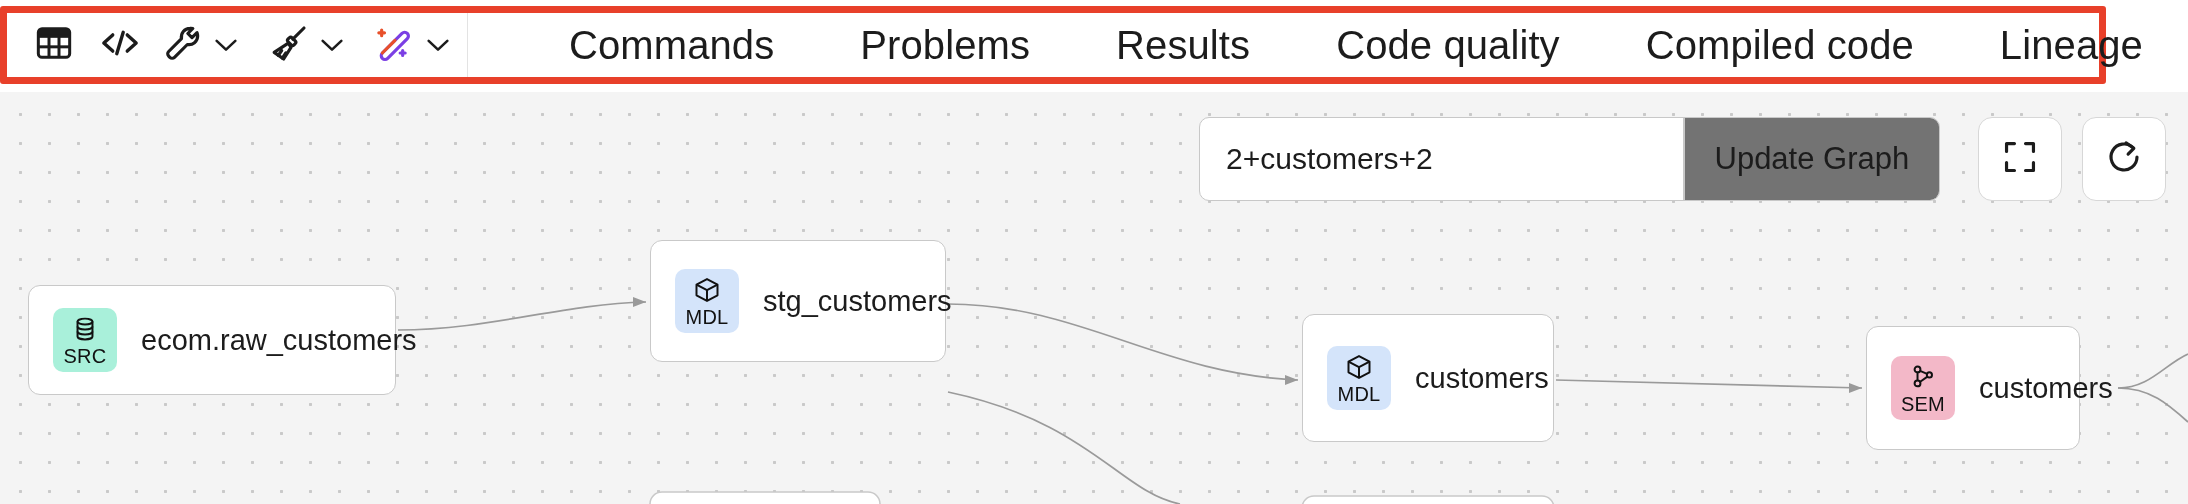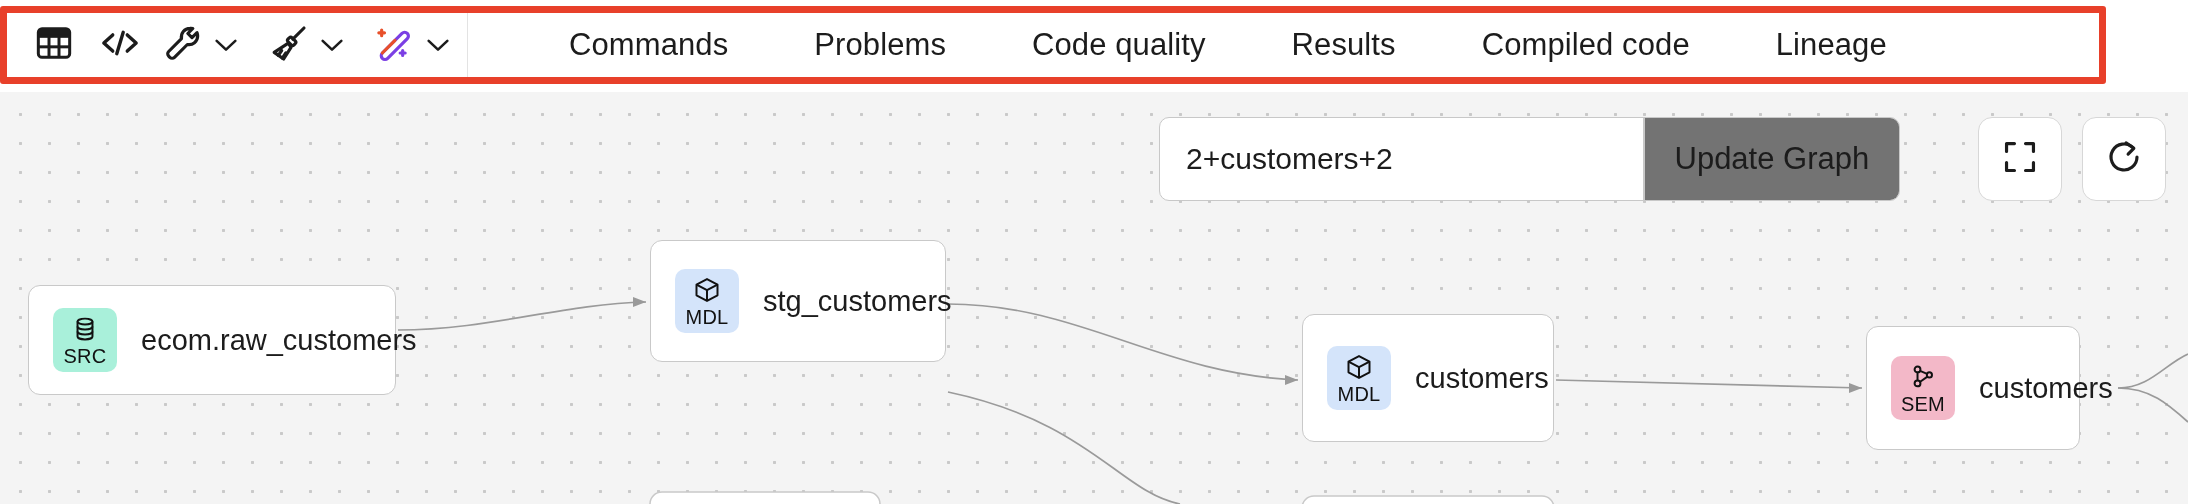--- a/index.html
+++ b/index.html
@@ -56,21 +56,21 @@
   .tb-spacer-1 { width: 16px; }
   .tb-spacer-2 { width: 20px; }
 
   .tabs {
     display: flex;
     align-items: center;
     height: 100%;
     padding-left: 58px;
   }
   .tab {
-    font-size: 31px;
+    font-size: 40px;
     color: #1c1c1c;
     padding: 0 43px;
     line-height: 64px;
     white-space: nowrap;
     cursor: pointer;
     letter-spacing: 0.1px;
   }
 
   
   .numbers {
@@ -97,21 +97,21 @@
     background-color: #f4f4f4;
     background-image: radial-gradient(#c9c9c9 1.4px, transparent 1.5px);
     background-size: 29px 29px;
     background-position: 6px 8px;
     overflow: hidden;
   }
 
   
   .search-wrap {
     position: absolute;
-    left: 1159px; top: 25px;
+    left: 1199px; top: 25px;
     display: flex;
     height: 84px;
     background: #ffffff;
     border: 1.5px solid #c8c8c8;
     border-radius: 10px;
     overflow: hidden;
   }
   .search-input {
     width: 483px;
     height: 100%;
@@ -279,22 +279,22 @@
               <polyline points="4,4.5 12,12 20,4.5"></polyline>
             </svg>
           </div>
         </div>
 
       </div>
 
       <div class="tabs">
         <div class="tab">Commands</div>
         <div class="tab">Problems</div>
+        <div class="tab">Results</div>
         <div class="tab">Code quality</div>
-        <div class="tab">Results</div>
         <div class="tab">Compiled code</div>
         <div class="tab">Lineage</div>
       </div>
 
     </div>
   </div>
 
   <div class="numbers">
     <span class="num" style="left:54px">1</span>
     <span class="num" style="left:146px">2</span>

